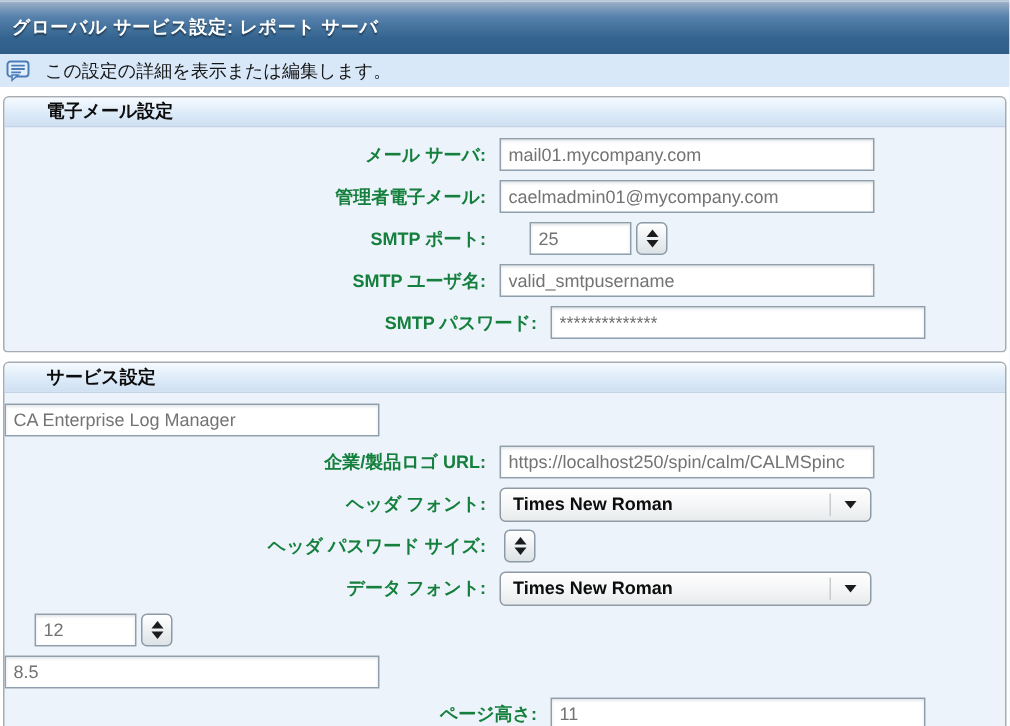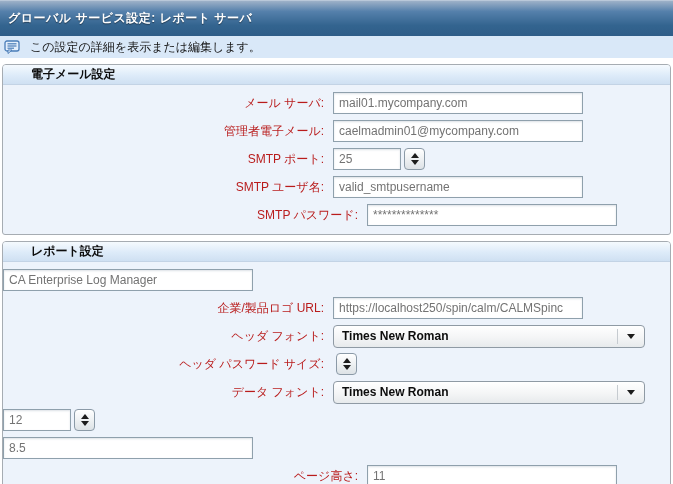--- a/index.html
+++ b/index.html
@@ -53,36 +53,36 @@
     padding-left: 28px;
     font-weight: bold; color: #0d0d0d;
   }
   .section-body { padding: 7px 0 8px 0; }
 
   .row { display: flex; align-items: center; height: 22px; margin-bottom: 6px; }
   .row:last-child { margin-bottom: 0; padding-left: 34px; }
   .label {
     flex: none; width: 330px;
     text-align: right; padding-right: 9px;
-    font-weight: normal; color: #b91c1c;
+    font-weight: bold; color: #15803d;
   }
   .control { display: flex; align-items: center; }
 
   input.text {
     width: 250px; height: 22px;
     border: 1px solid #8fa0ac;
     background: #ffffff;
     color: #737373;
     font-family: "Liberation Sans", sans-serif;
     font-size: 12px;
     padding: 1px 5px;
     box-shadow: inset 0 1px 2px rgba(120,140,160,0.25);
     outline: none;
   }
-  input.text.small { width: 68px; }
+  input.text.small { width: 68px; margin-left: 20px; }
 
   
   .spin-btn {
     width: 21px; height: 22px; margin-left: 3px;
     border: 1px solid #8b9aa7;
     border-radius: 4px;
     background: linear-gradient(to bottom, #ffffff 0%, #eef1f3 50%, #dde2e6 100%);
     display: flex; flex-direction: column;
     align-items: center; justify-content: center;
     gap: 2px; cursor: pointer;
@@ -93,21 +93,21 @@
     border-bottom: 5px solid #1c1c1c;
   }
   .tri-down {
     width: 0; height: 0;
     border-left: 4px solid transparent; border-right: 4px solid transparent;
     border-top: 5px solid #1c1c1c;
   }
 
   
   .dropdown {
-    width: 312px; height: 23px;
+    width: 248px; height: 23px;
     border: 1px solid #8f9aa4;
     border-radius: 4px;
     background: linear-gradient(to bottom, #ffffff 0%, #f4f5f6 55%, #e7eaec 100%);
     display: flex; align-items: center;
     box-shadow: inset 0 1px 0 #ffffff;
     cursor: pointer;
   }
   .dd-label { flex: 1; padding-left: 8px; font-weight: bold; color: #0d0d0d; }
   .dd-arrow-box {
     width: 27px; height: 15px;
@@ -179,21 +179,21 @@
         <input class="text" type="text" value="**************" style="">
       </div>
     </div>
 
   </div>
 </div>
 
 <div class="gap"></div>
 
 <div class="section">
-  <div class="section-header">レポート設定</div>
+  <div class="section-header">サービス設定</div>
   <div class="section-body">
 
     <div class="row">
       <div class="control">
         <input class="text" type="text" value="CA Enterprise Log Manager" style="">
       </div>
     </div>
 
     <div class="row">
       <div class="label">企業/製品ロゴ URL:</div>

